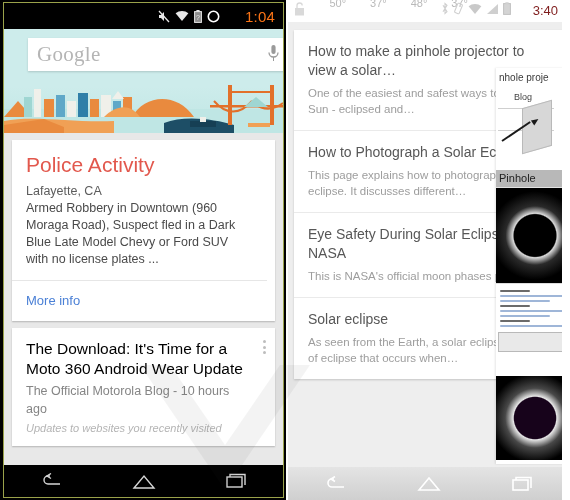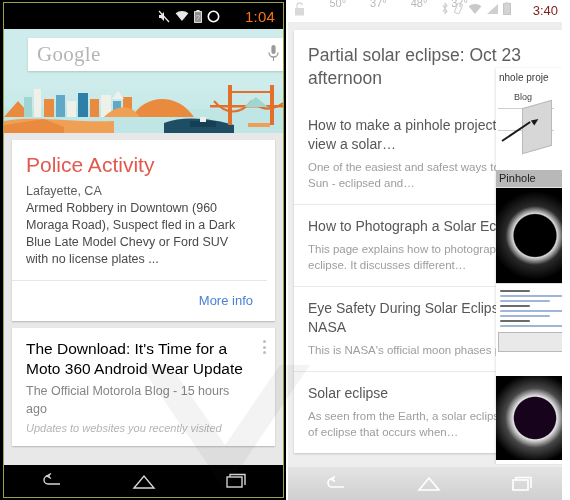--- a/index.html
+++ b/index.html
@@ -118,21 +118,20 @@
     margin-bottom: 5px;
   }
   .police-loc { font-size: 12.5px; color: #5c5c5c; line-height: 17px; }
   .police-meta { font-size: 12.5px; color: #b1b1b1; line-height: 16px; margin-bottom: 10px; }
   .police-body { font-size: 12.5px; color: #4a4a4a; line-height: 17px; padding-bottom: 12px; }
   .card-div { height: 1px; background: #e6e6e6; margin: 0 -14px; }
   .more-info {
     color: #4b80d6;
     font-size: 13px;
     padding: 12px 0 13px 0;
-    text-align: right;
   }
   .card-download { padding: 11px 26px 12px 14px; }
   .dl-title { font-size: 15.5px; color: #000000; line-height: 20px; }
   .dl-src { font-size: 12.5px; color: #858585; line-height: 18px; margin-top: 3px; }
   .dl-note { font-size: 11px; color: #b4b4b4; font-style: italic; margin-top: 4px; }
   .kebab {
     position: absolute;
     right: 9px; top: 12px;
     width: 3px;
     display: flex; flex-direction: column; gap: 2.5px;
@@ -399,21 +398,21 @@
           <div class="more-info">More info</div>
         </div>
 
         <div class="card card-download">
           <div class="kebab">
               <i></i>
               <i></i>
               <i></i>
             </div>
           <div class="dl-title">The Download: It's Time for a Moto 360 Android Wear Update</div>
-          <div class="dl-src">The Official Motorola Blog - 15 hours ago</div>
+          <div class="dl-src">The Official Motorola Blog - 10 hours ago</div>
           <div class="dl-note">Updates to websites you recently visited</div>
         </div>
 
       </div>
 
       <div class="navbar-dark">
         <div class="nav-btn">
           <svg width="22" height="16" viewBox="0 0 22 16">
               <path d="M20 11H8a4 4 0 0 1 0-8h2" stroke="#d6d6d6" stroke-width="1.4" fill="none"></path>
               <path d="M11 0.5 L7 3 L11 5.5" stroke="#d6d6d6" stroke-width="1.4" fill="none"></path>
@@ -479,21 +478,20 @@
         </span>
         <span class="clock-light">3:40</span>
       </div>
     </div>
 
     <div class="faded-card"></div>
 
     <div class="feed-right">
 
       <div class="r-card">
-        <div class="eclipse-head">Partial solar eclipse: Oct 23 afternoon</div>
 
         <div class="results">
           <div class="result">
             <div class="rtext">
               <div class="r-title">How to make a pinhole projector to view a solar…</div>
               <div class="r-snip">One of the easiest and safest ways to view the Sun - eclipsed and…</div>
             </div>
           </div>
           <div class="result">
             <div class="rtext">

